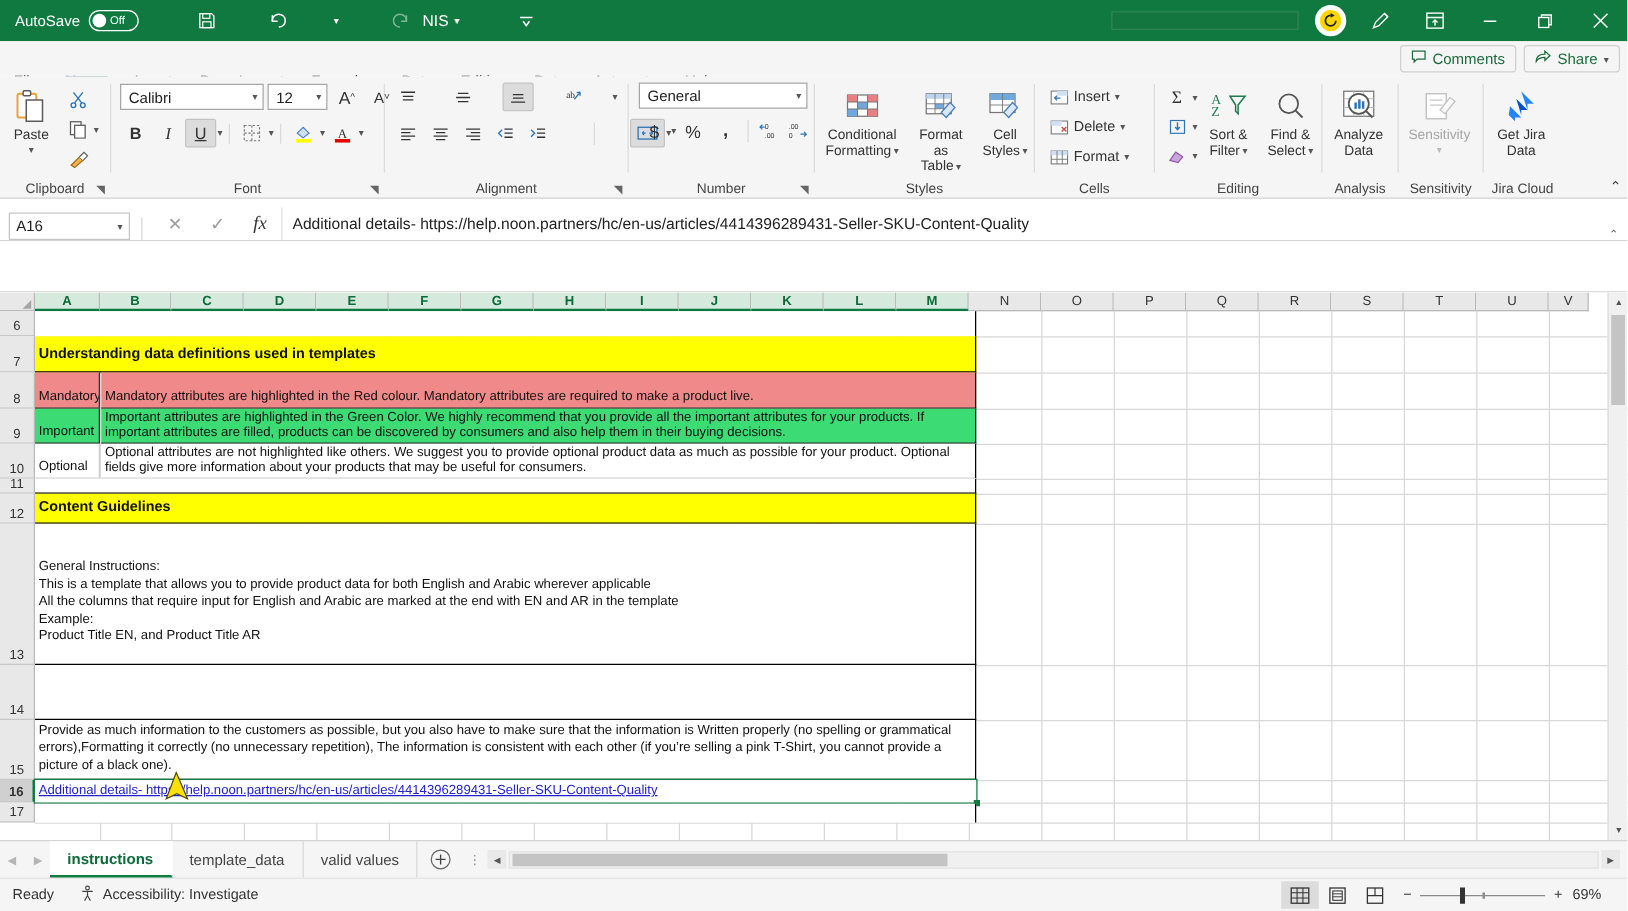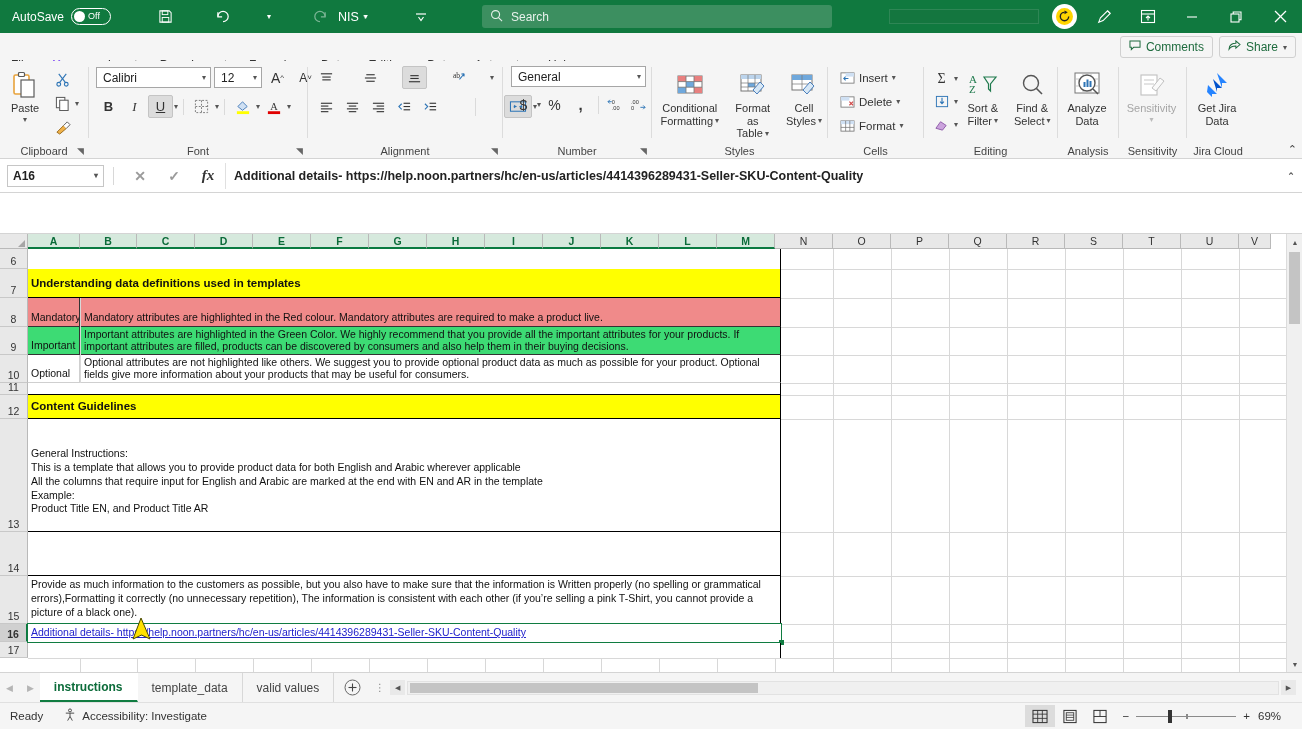--- a/index.html
+++ b/index.html
@@ -96,21 +96,21 @@
     font-size:13px; color:#333; border:1px solid transparent; border-radius:2px;
   }
   .sqbtn.pressed { background:#dcdcdc; border-color:#c4c4c4; }
   .cv { font-size:8px; color:#555; }
   .combo {
     height:21px; border:1px solid #a6a6a6; background:#fff; display:flex; align-items:center;
     padding:0 4px 0 6px; font-size:12px; color:#222; justify-content:space-between;
   }
 
   
-  .fbar { height:34px; flex:0 0 34px; background:#fff; display:flex; align-items:center; border-bottom:1px solid #d4d4d4;font-weight:bold;}
+  .fbar { height:34px; flex:0 0 34px; background:#fff; display:flex; align-items:flex-end; border-bottom:1px solid #d4d4d4;}
   .namebox {
     width:97px; height:22px; margin-left:7px; border:1px solid #c6c6c6; background:#fff;
     display:flex; align-items:center; justify-content:space-between; padding:0 5px; font-size:12px;
   }
   .fb-sep { width:1px; height:18px; background:#d8d8d8; margin:0 9px; }
   .fb-ic { width:34px; height:26px; display:flex; align-items:center; justify-content:center; font-size:14px; color:#9b9b9b; }
   .fb-ic.fx { color:#333; font-style:italic; font-family:"Liberation Serif", serif; font-size:15px;}
   .fb-input { flex:1; font-size:12.5px; color:#222; padding-left:8px; border-left:1px solid #e0e0e0; height:26px; display:flex; align-items:center;}
   .fb-expand { width:22px; display:flex; align-items:center; justify-content:center; color:#555; font-size:9px; }
 
@@ -229,29 +229,20 @@
           <line x1="2" y1="3" x2="12" y2="3" stroke="#fff" stroke-width="1.2"></line>
           <path d="M4.5 6 L7 9.5 L9.5 6" fill="none" stroke="#fff" stroke-width="1.2"></path>
         </svg>
     </div>
 
     <div class="tb-nis">
       <span>NIS</span>
       <span style="font-size:8px;">▾</span>
     </div>
 
-    <div class="searchbox">
-      <span>
-        <svg width="13" height="13" viewBox="0 0 14 14">
-            <circle cx="6" cy="6" r="4.3" fill="none" stroke="#e8f2ec" stroke-width="1.2"></circle>
-            <line x1="9.2" y1="9.2" x2="13" y2="13" stroke="#e8f2ec" stroke-width="1.2"></line>
-          </svg>
-      </span>
-      <span class="txt">Search</span>
-    </div>
 
     <div class="tb-right">
       <div class="tb-greenbox"></div>
       <div class="copilot-badge">
         <span class="ring">
           <svg width="13" height="13" viewBox="0 0 14 14">
               <path d="M11.5 7 A4.5 4.5 0 1 1 7 2.5" fill="none" stroke="#222" stroke-width="1.5"></path>
               <path d="M7 0.5 L7 4.5 L10.5 2.5 Z" fill="#222"></path>
             </svg>
         </span>

